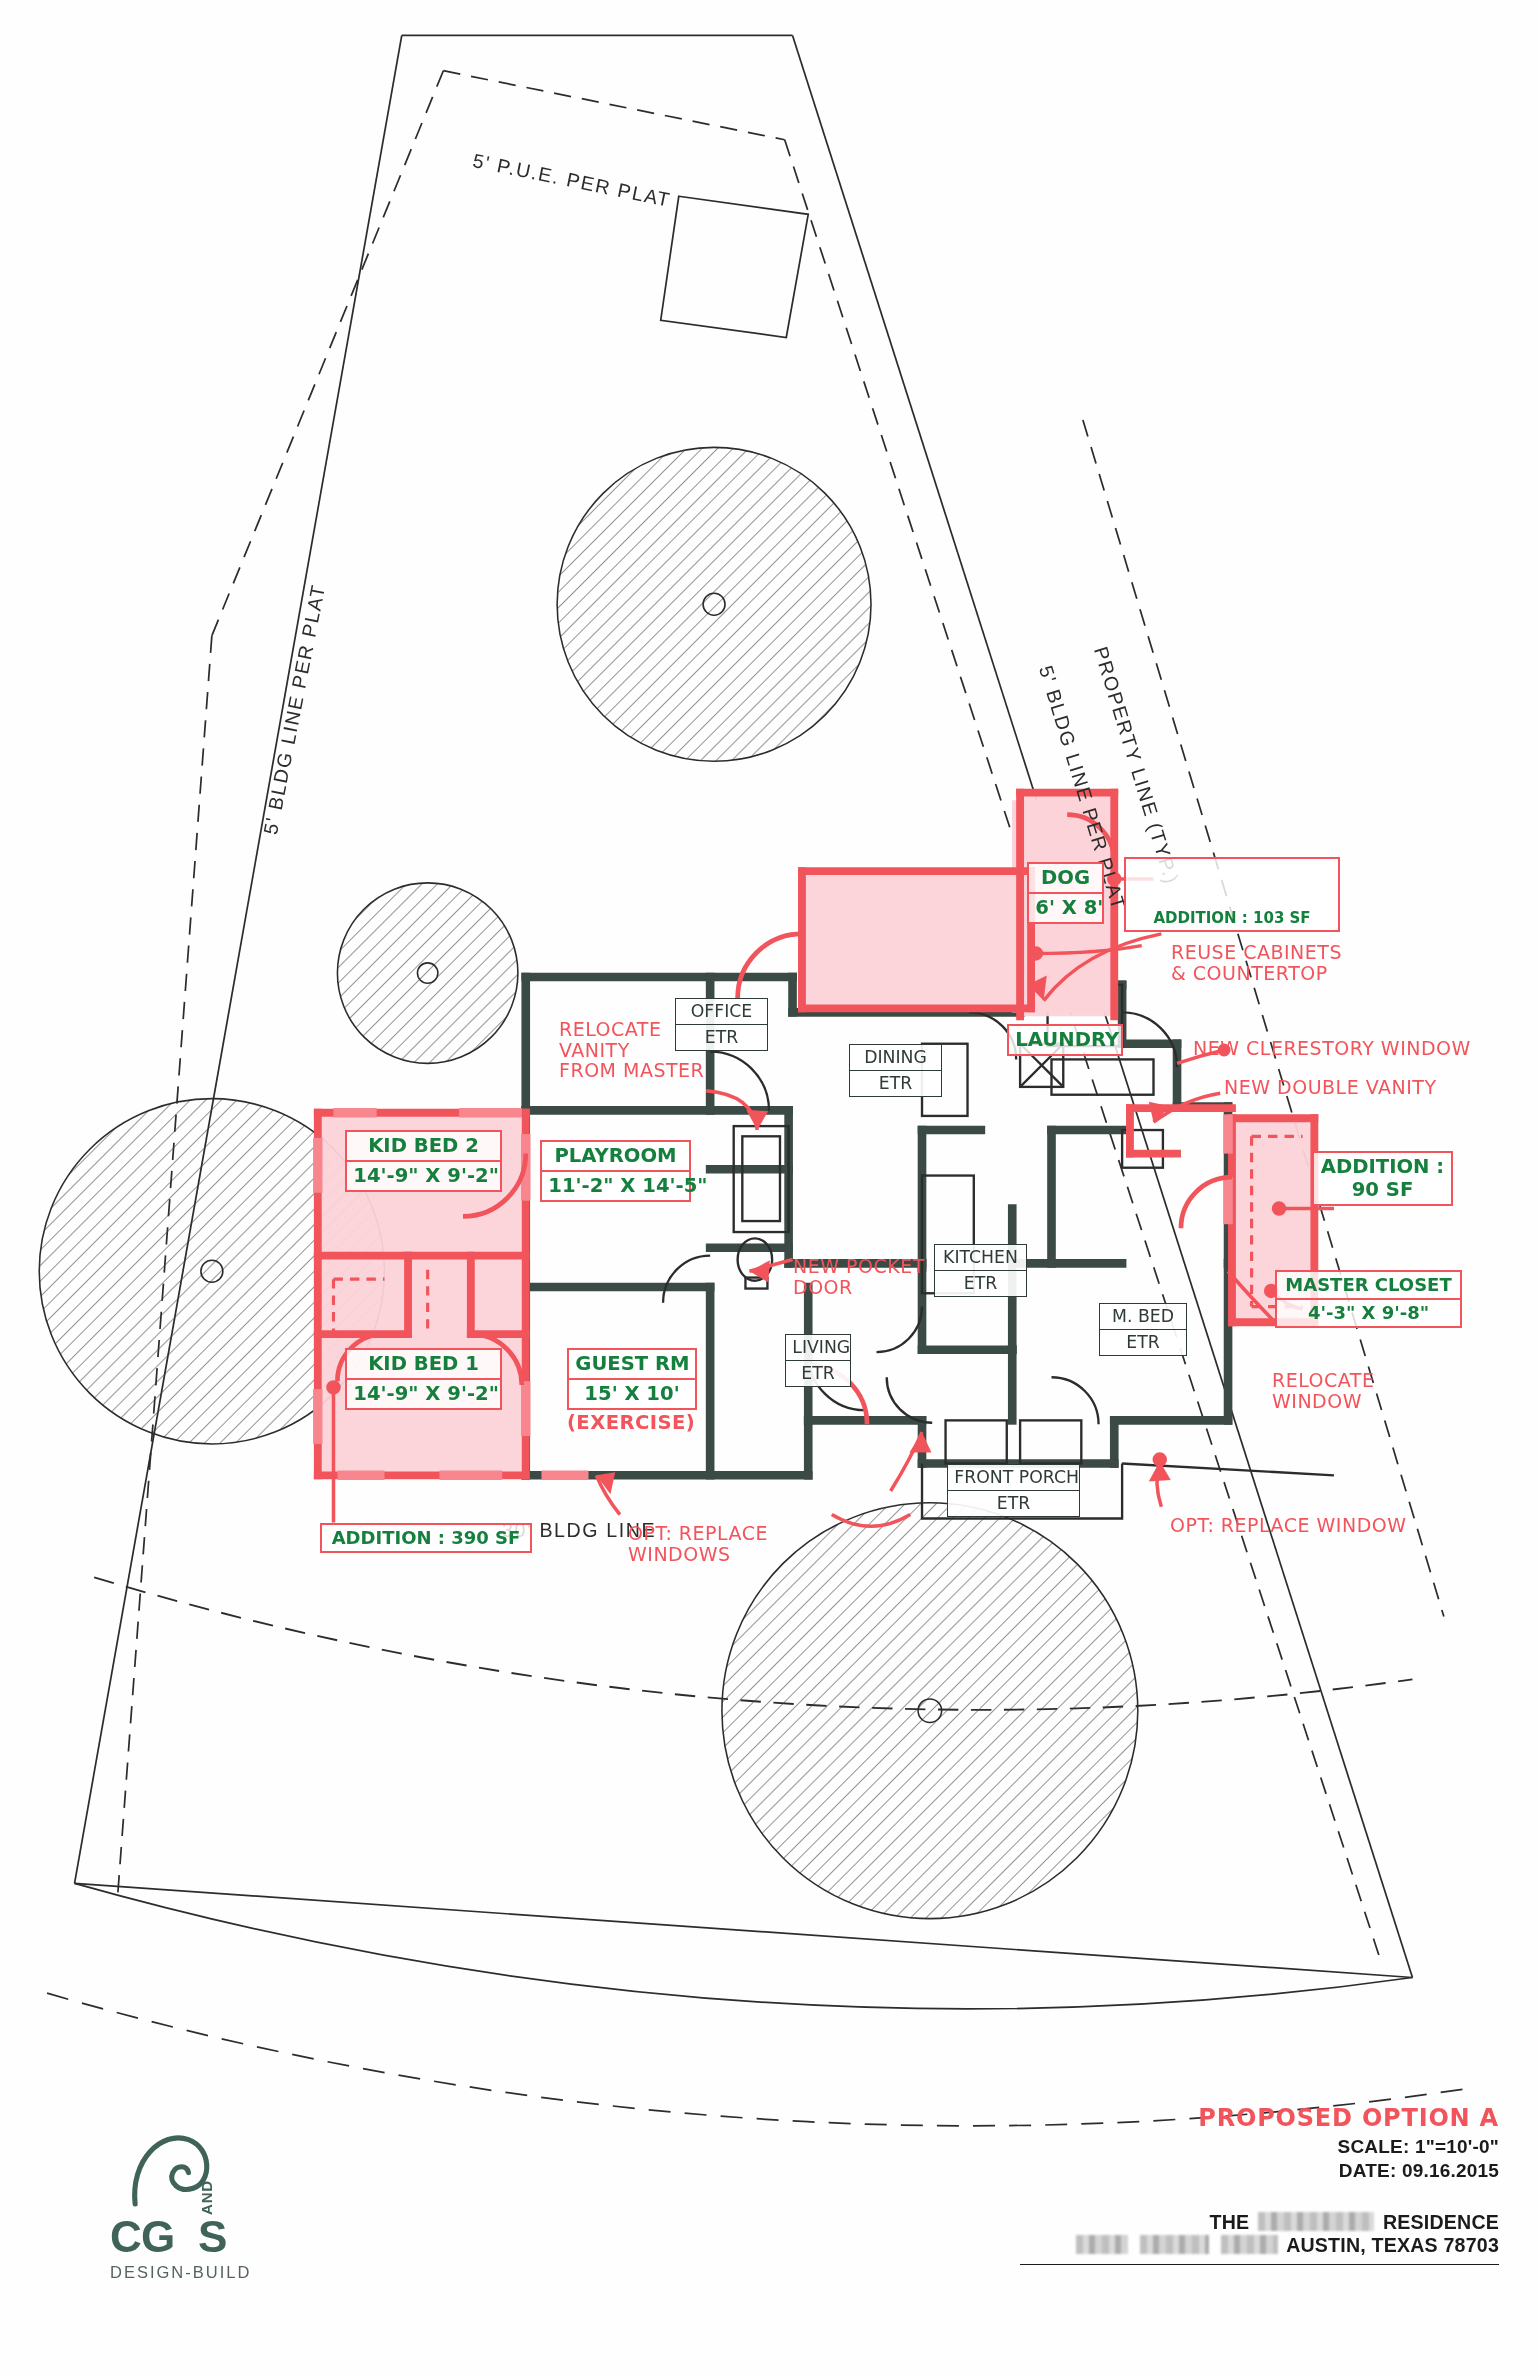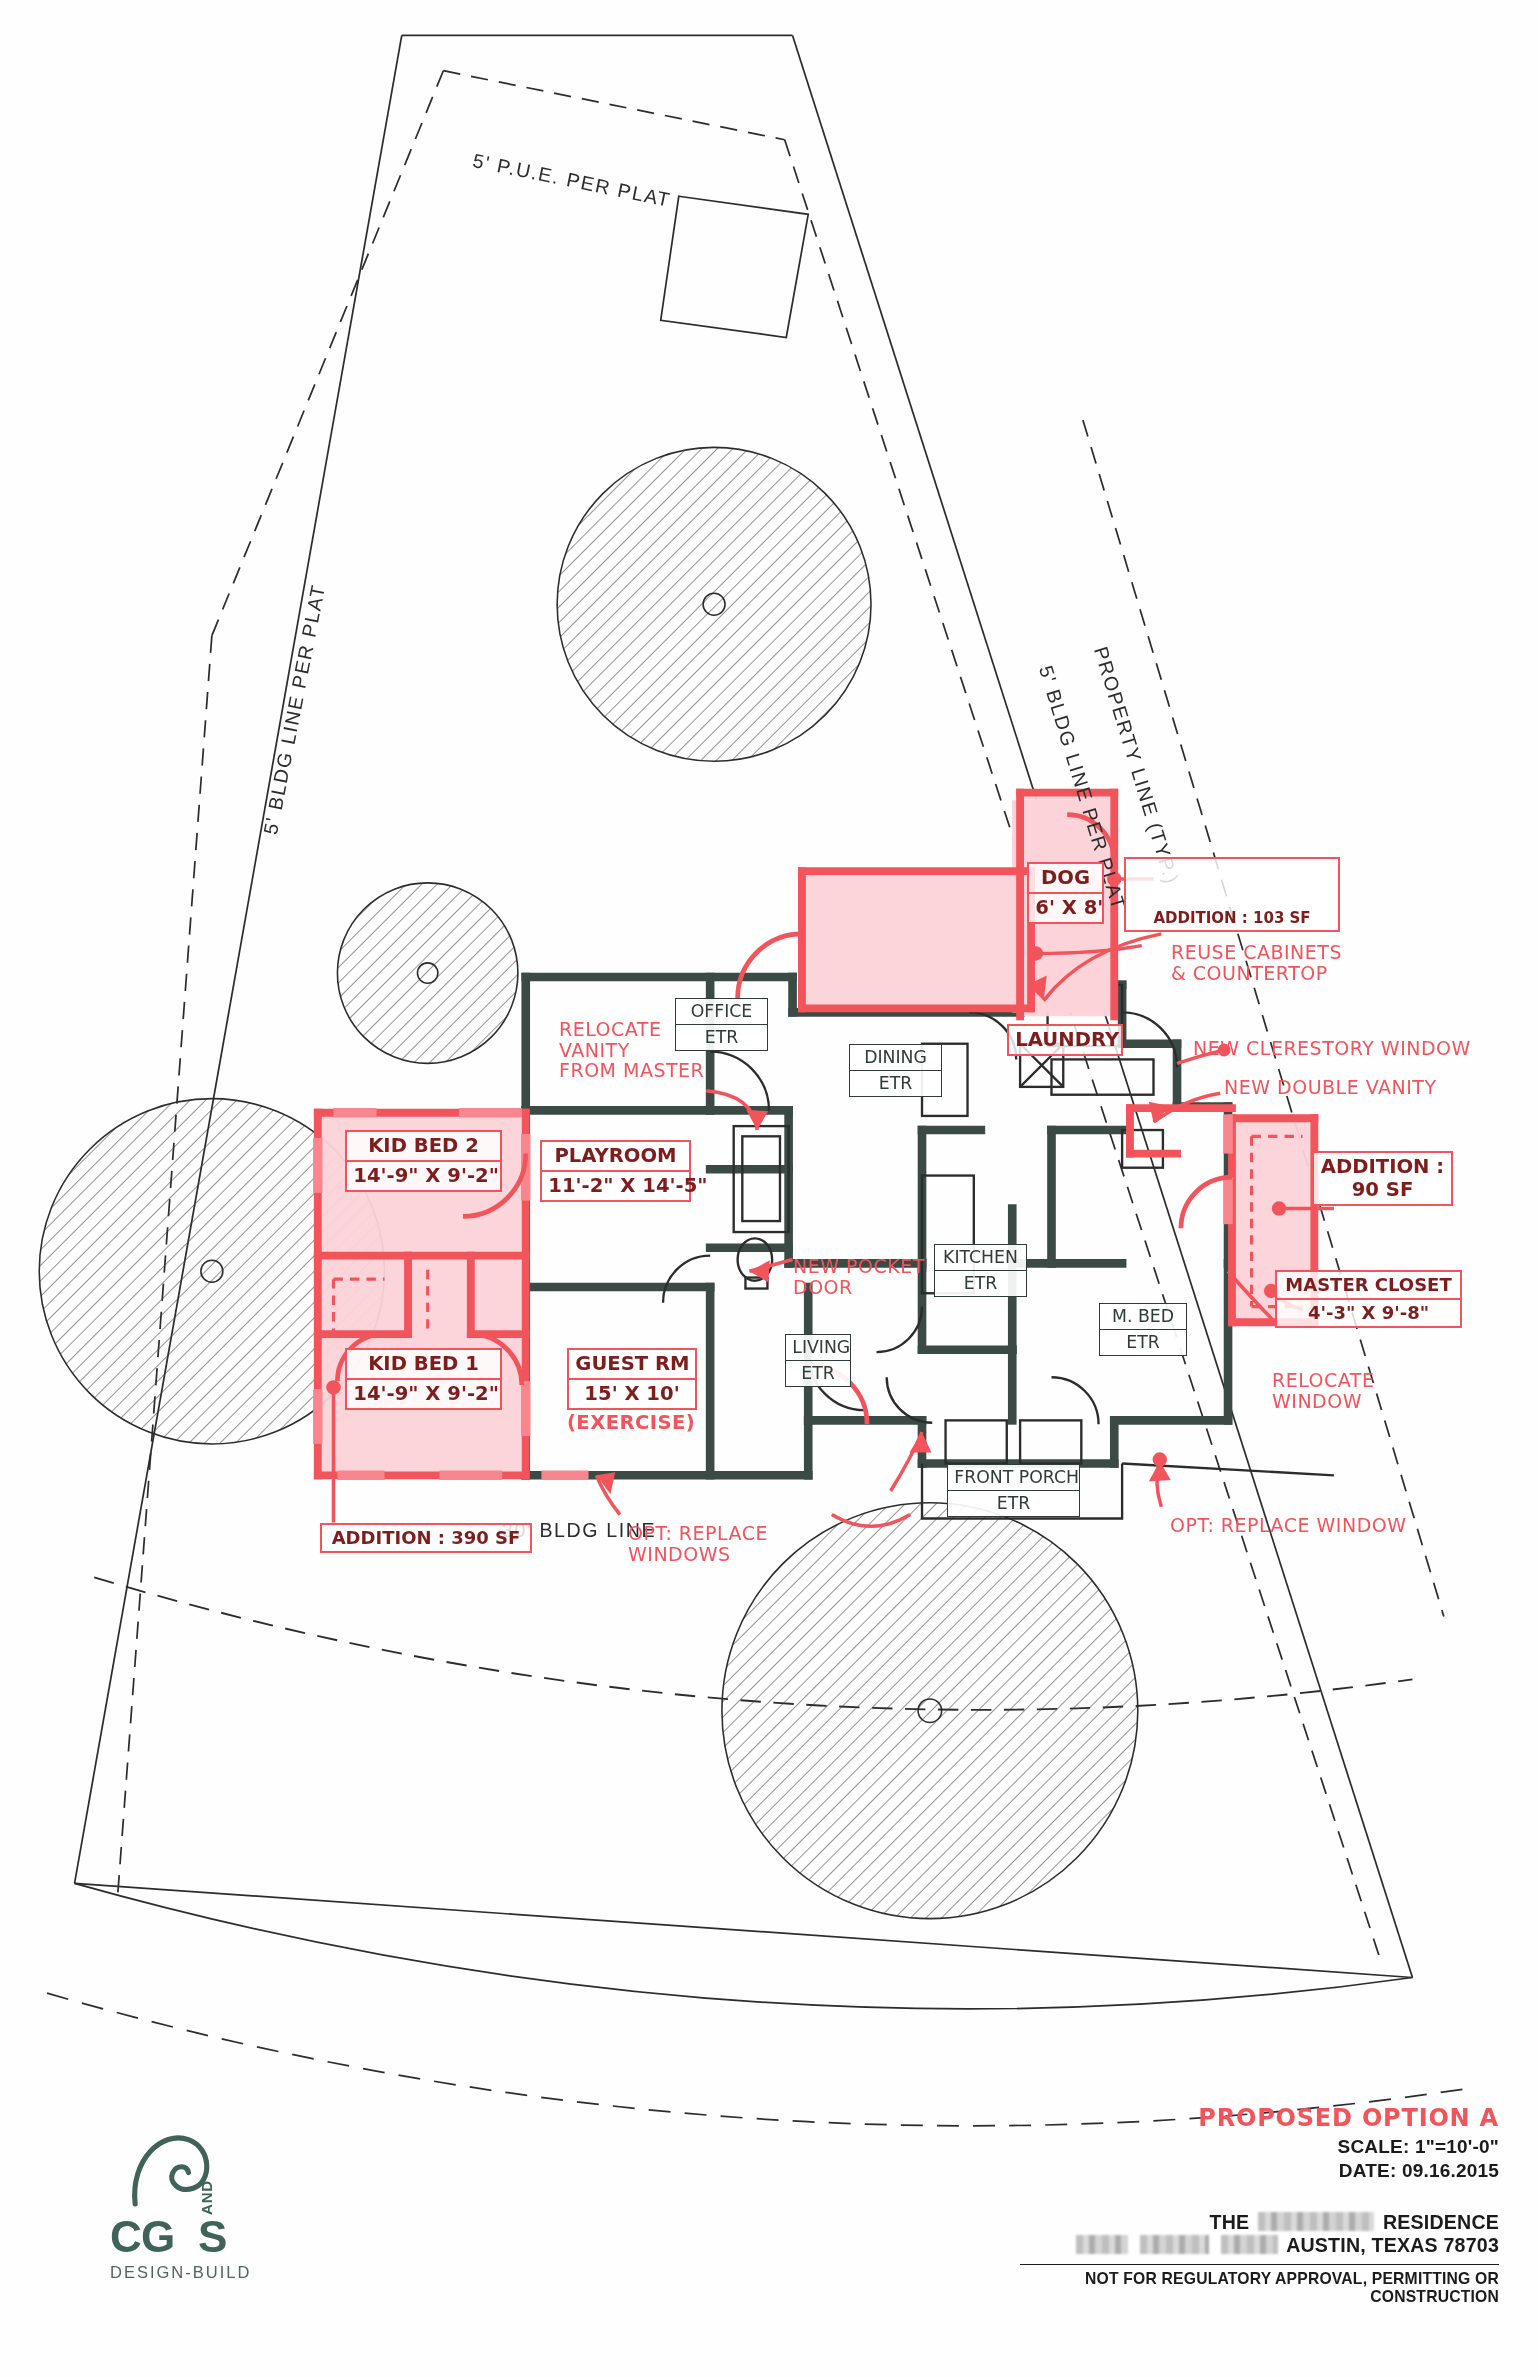--- a/index.html
+++ b/index.html
@@ -49,21 +49,21 @@
   .tag > div + div{border-top:1.6px solid #2e3b36;}
   
   .tagr{
     position:absolute;
     border:2.4px solid #f2545b;
     background:rgba(255,255,255,0.82);
     display:flex; flex-direction:column; box-sizing:border-box;
   }
   .tagr > div{
     padding:2.4px 6.3px; text-align:center; white-space:nowrap;
-    font-family:"DejaVu Sans", sans-serif; color:#7f1d1d;
+    font-family:"DejaVu Sans", sans-serif; color:#15803d;
     font-size:19.6px; font-weight:600;
   }
   .tagr > div + div{border-top:2.4px solid #f2545b;}
 
   
   #titleblock{position:absolute; left:1020px; top:2104px; width:479px; text-align:right;}
   #opt-title{
     font-family:"DejaVu Sans", sans-serif;
     color:#f2545b; font-size:24px; font-weight:700; letter-spacing:0.8px;
     margin-bottom:3.1px;
@@ -515,17 +515,16 @@
       <span class="redact" style="width:116px;"></span>
       <span>RESIDENCE</span>
     </div>
     <div id="tb-addr">
       <span class="redact" style="width:52px;"></span>
       <span class="redact" style="width:69px;"></span>
       <span class="redact" style="width:57px;"></span>
       <span>AUSTIN, TEXAS 78703</span>
     </div>
     <div id="tb-rule"></div>
-    <div id="tb-disc">NOT FOR REGULATORY APPROVAL, PERMITTING OR CONSTRUCTION</div>
   </div>
 
 </div>
 
 
 </body></html>

